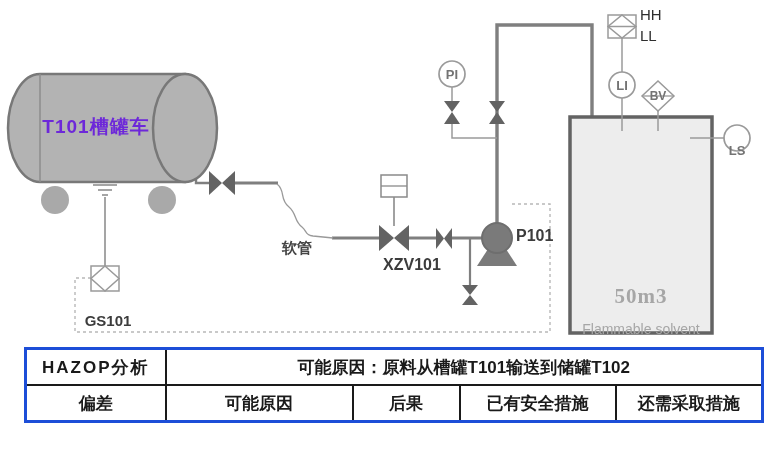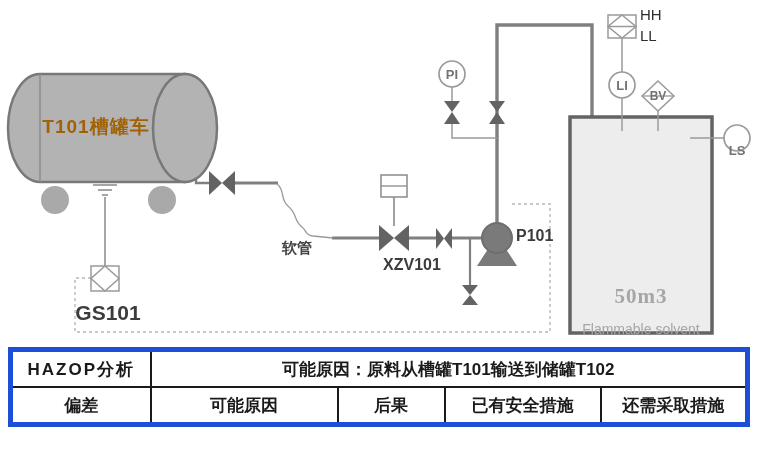--- a/index.html
+++ b/index.html
@@ -6,32 +6,32 @@
   #stage{
     position:relative;width:765px;height:470px;background:#ffffff;overflow:hidden;
     font-family:"Liberation Sans","DejaVu Sans",sans-serif;
   }
   #pid-svg{position:absolute;left:0;top:0;}
   .dlabel{
     position:absolute;white-space:nowrap;transform:translate(-50%,-50%);
     font-family:"Liberation Sans","DejaVu Sans",sans-serif;line-height:1;
   }
   .dlabel.left{transform:translate(0,-50%);}
-  .lbl-truck{font-size:19px;font-weight:600;color:#a16207;letter-spacing:1px;}
+  .lbl-truck{font-size:19px;font-weight:600;color:#6d28d9;letter-spacing:1px;}
   .lbl-dark{font-size:16px;font-weight:600;color:#3c3c3c;}
   .lbl-hose{font-size:15px;font-weight:600;color:#454545;}
   .lbl-inst{font-size:13px;font-weight:600;color:#737373;}
   .lbl-bv{font-size:12px;font-weight:600;color:#737373;}
   .lbl-alarm{font-size:15px;font-weight:400;color:#2e2e2e;}
   .lbl-tankname{font-size:21px;font-weight:600;color:#a6a6a6;letter-spacing:1px;}
   .lbl-tanksub{font-size:14px;font-weight:400;color:#a6a6a6;}
   table.hazop{
-    position:absolute;left:8px;top:347px;width:738px;
+    position:absolute;left:24px;top:347px;width:738px;
     border-collapse:collapse;table-layout:fixed;
-    border:5px solid #1d4ed8;
+    border:3px solid #1d4ed8;
   }
   table.hazop td{
     border:2px solid #1a1a1a;height:34px;text-align:center;vertical-align:middle;
     font-size:17px;font-weight:700;color:#1a1a1a;padding:0 2px;overflow:hidden;
   }
   td.title-cell{letter-spacing:2px;}
 </style>
 </head>
 <body>
 
@@ -133,21 +133,21 @@
     <circle cx="737" cy="138" r="13" fill="#ffffff" stroke="#9a9a9a" stroke-width="1.7"></circle>
     <g>
       <path d="M 658 81 L 674 96 L 658 111 L 642 96 Z" fill="#ffffff" stroke="#9a9a9a" stroke-width="1.5"></path>
       <line x1="642" y1="96" x2="674" y2="96" stroke="#9a9a9a" stroke-width="1.3"></line>
     </g>
   </svg>
 
   <div class="dlabel lbl-truck" style="left:96px;top:126px;">T101槽罐车</div>
   <div class="dlabel lbl-hose" style="left:297px;top:247px;">软管</div>
   <div class="dlabel lbl-dark" style="left:396px;top:265px;margin-left:16px;">XZV101</div>
-  <div class="dlabel lbl-dark" style="left:108px;top:312px;font-size:21px;">GS101</div>
+  <div class="dlabel lbl-dark" style="left:108px;top:320px;font-size:15px;">GS101</div>
   <div class="dlabel lbl-dark left" style="left:516px;top:236px;">P101</div>
   <div class="dlabel lbl-alarm left" style="left:640px;top:14px;">HH</div>
   <div class="dlabel lbl-alarm left" style="left:640px;top:35px;">LL</div>
   <div class="dlabel lbl-inst" style="left:452px;top:74px;">PI</div>
   <div class="dlabel lbl-inst" style="left:622px;top:85px;">LI</div>
   <div class="dlabel lbl-bv" style="left:658px;top:96px;">BV</div>
   <div class="dlabel lbl-inst" style="left:737px;top:138px;margin-top:12px;">LS</div>
   <div class="dlabel lbl-tankname" style="left:641px;top:296px;font-family:Liberation Serif, serif;">50m3</div>
   <div class="dlabel lbl-tanksub" style="left:641px;top:317px;margin-top:12px;">Flammable solvent</div>
 

